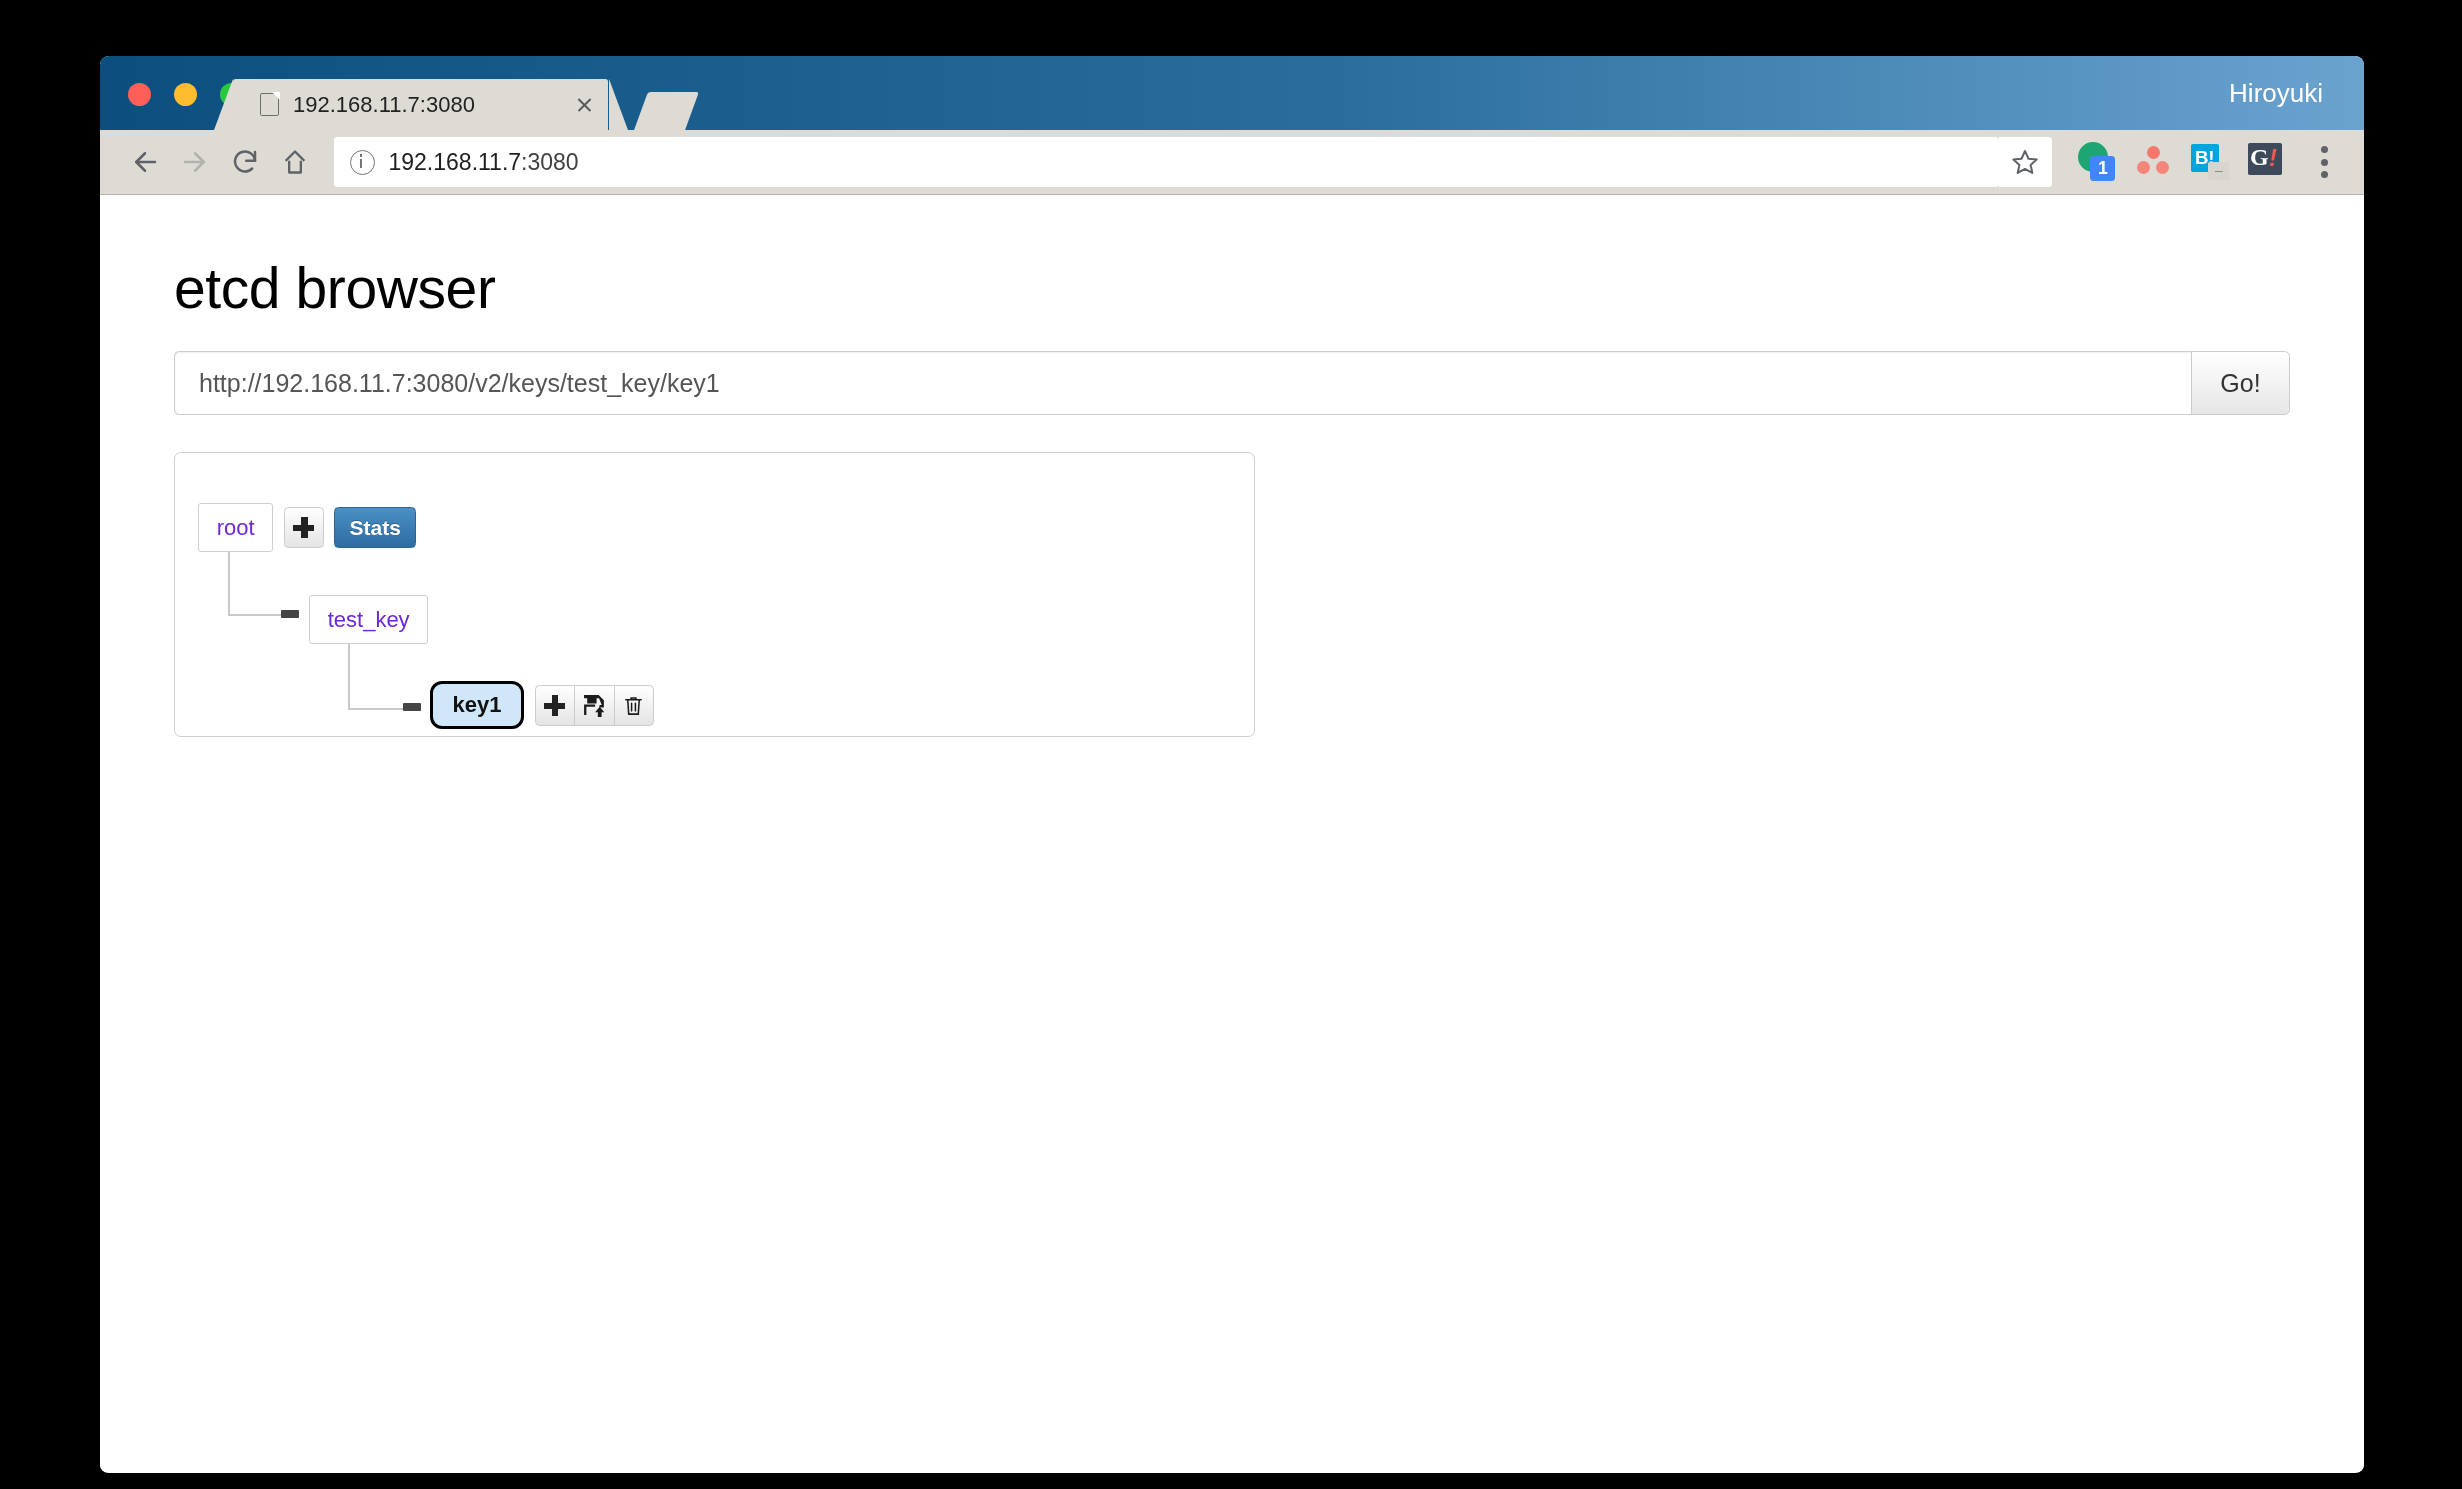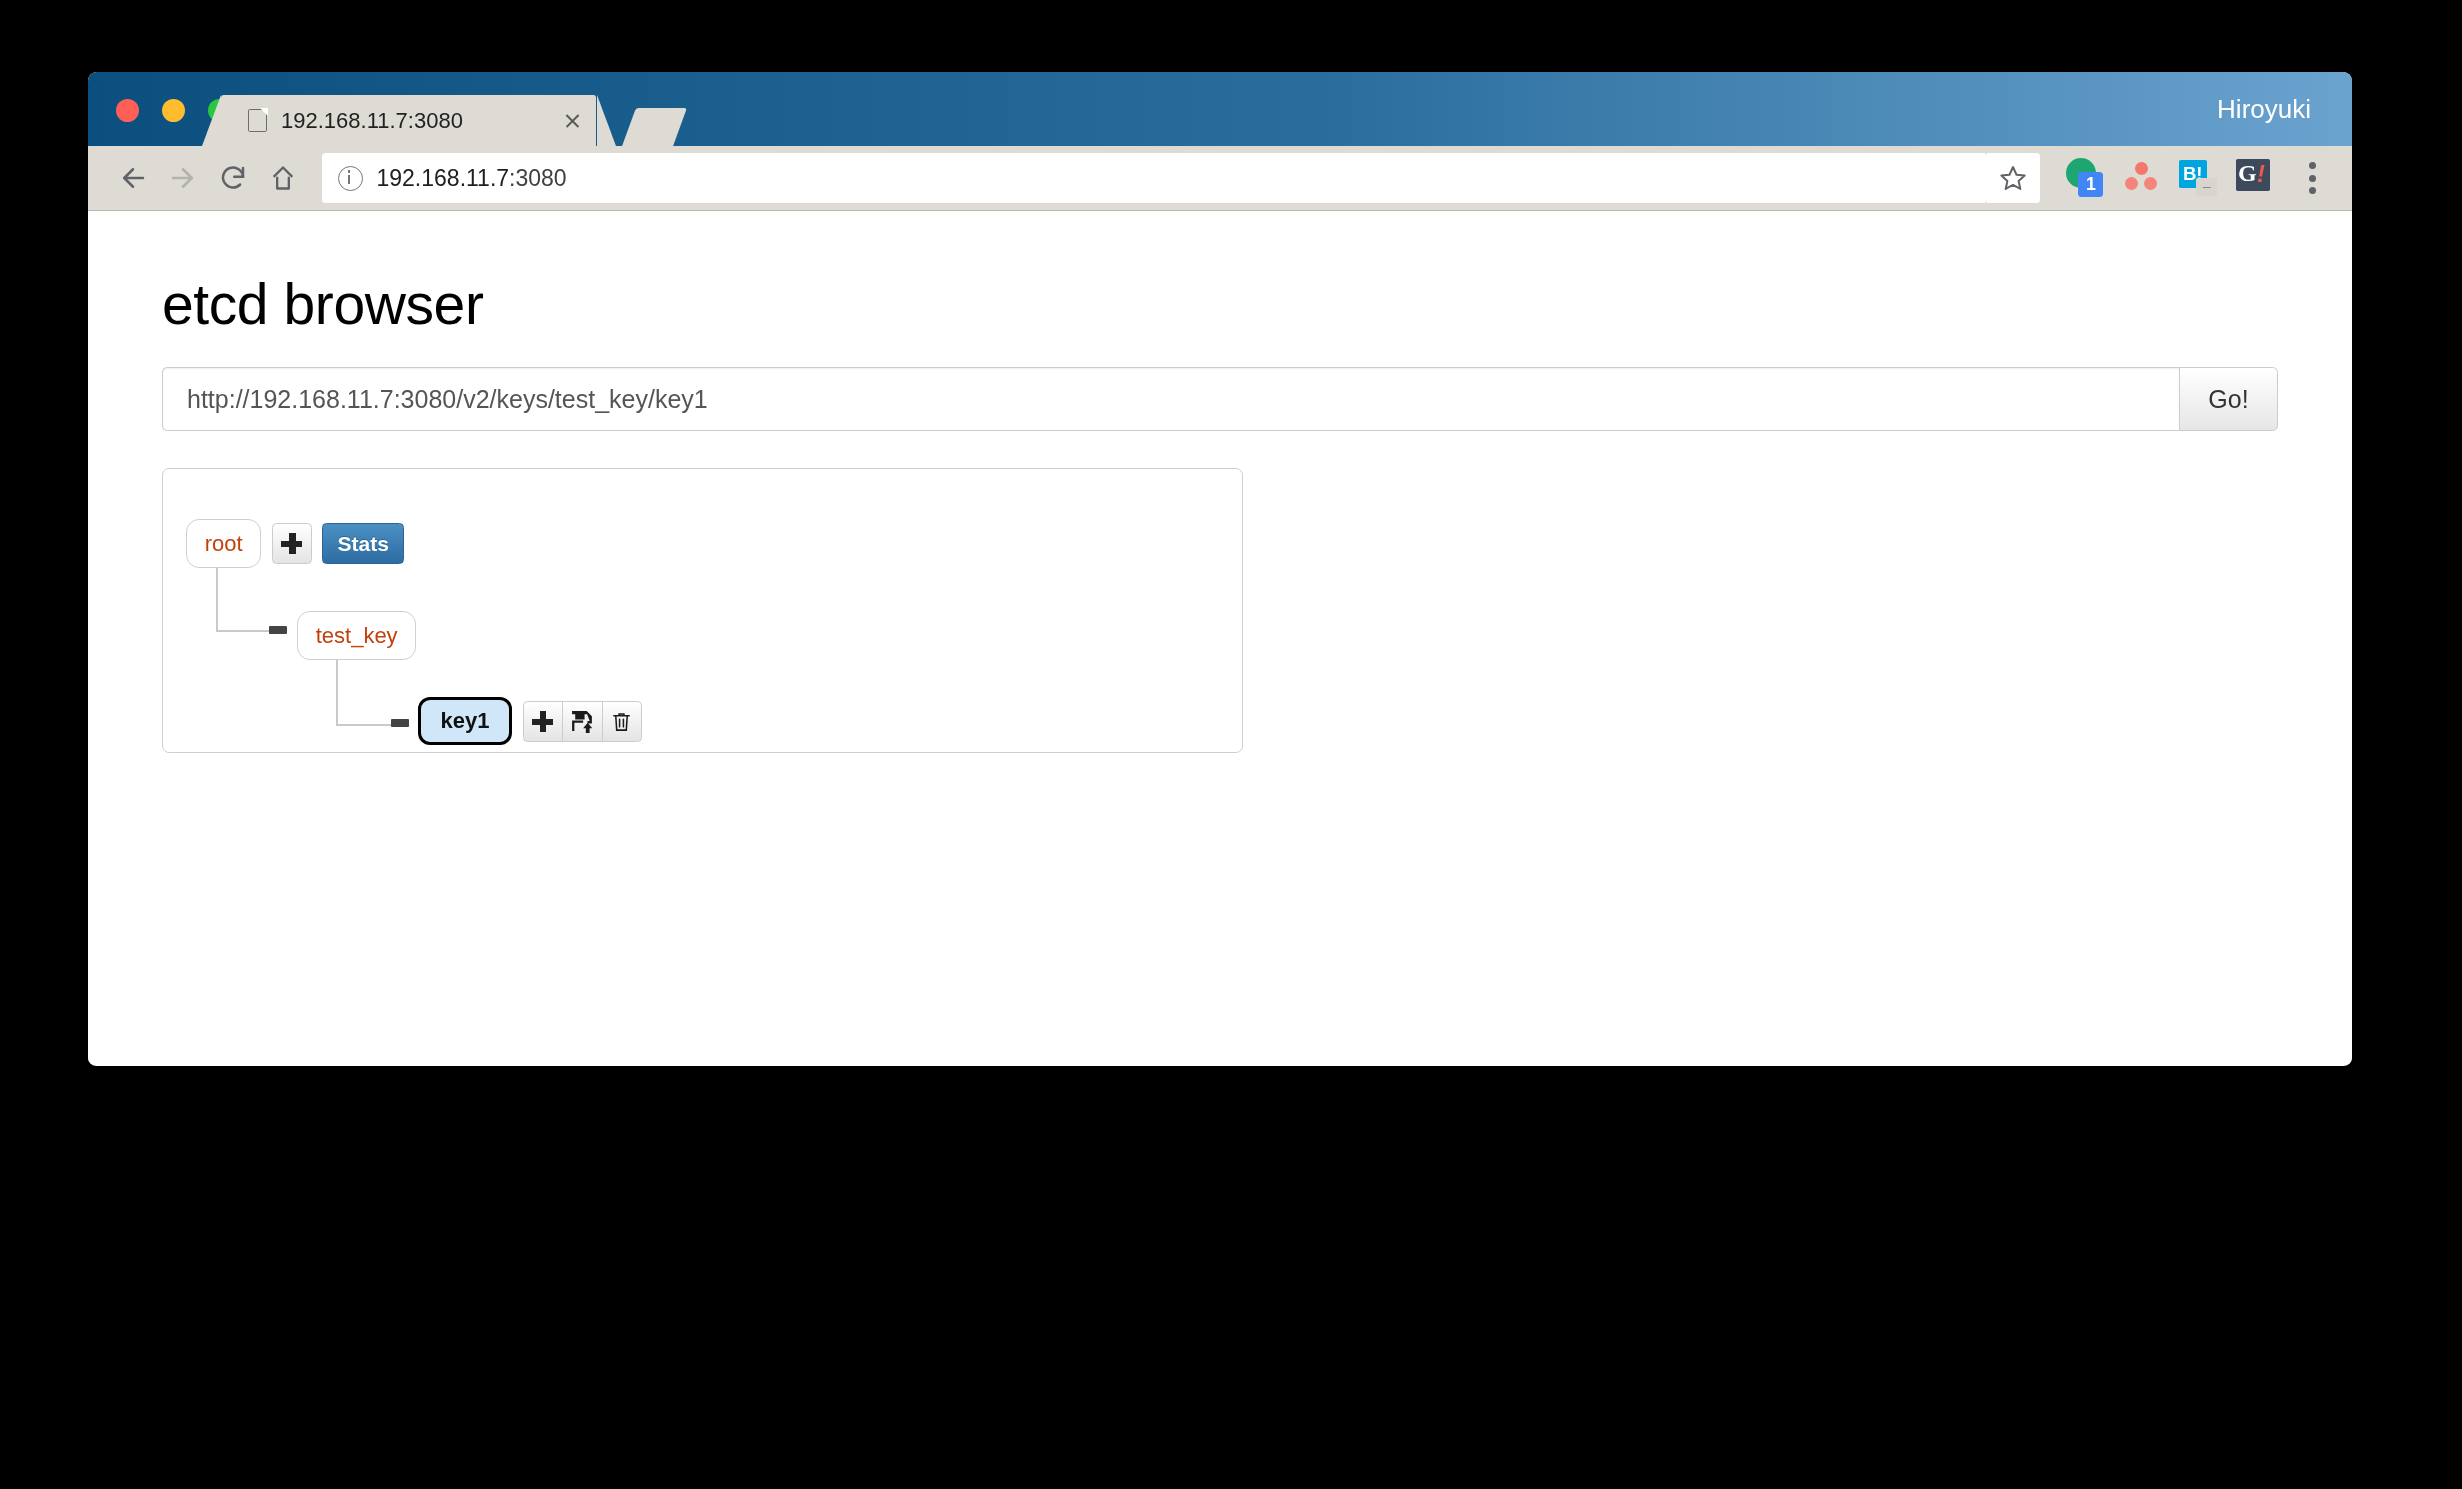--- a/index.html
+++ b/index.html
@@ -7,26 +7,25 @@
     margin: 0; padding: 0;
     width: 2462px; height: 1489px;
     background: #000000;
     font-family: "Liberation Sans", sans-serif;
     overflow: hidden;
   }
 
   
   #browser-window {
     position: absolute;
-    left: 88px; top: 56px;
-    width: 2264px; height: 994px;
+    left: 100px; top: 56px;
+    width: 2264px; height: 1417px;
     border-radius: 8.8px;
     overflow: hidden;
     background: #ffffff;
-    margin-top: 16px;
   }
 
   
   .titlebar {
     position: relative;
     height: 74px;
     background: linear-gradient(to right, #0b4f7f 0%, #2a6e9e 55%, #6ba3cf 100%);
   }
   .traffic {
     position: absolute; left: 28px; top: 26.5px;
@@ -243,23 +242,23 @@
   .panel.prop-panel { width: 1081px; height: 119px; padding: 19.5px 19.5px; }
 
   
   .tree { position:absolute; left:0; top:0; right:0; bottom:0; }
   .node {
     position: absolute;
     display: flex; align-items: center;
   }
   .node-box {
     border: 0.9px solid #cfcfcf;
-    border-radius: 13px;
+    border-radius: 3px;
     background: #ffffff;
-    font-size: 22px; color: #c2410c;
+    font-size: 22px; color: #6d28d9;
     padding: 10.6px 17.7px;
     white-space: nowrap;
     cursor: pointer;
   }
   .node-box.selected {
     background: #cfe7f9;
     border: 3.5px solid #000000;
     color: #111; font-weight: bold;
     border-radius: 12px;
     padding: 8px 19.5px;

